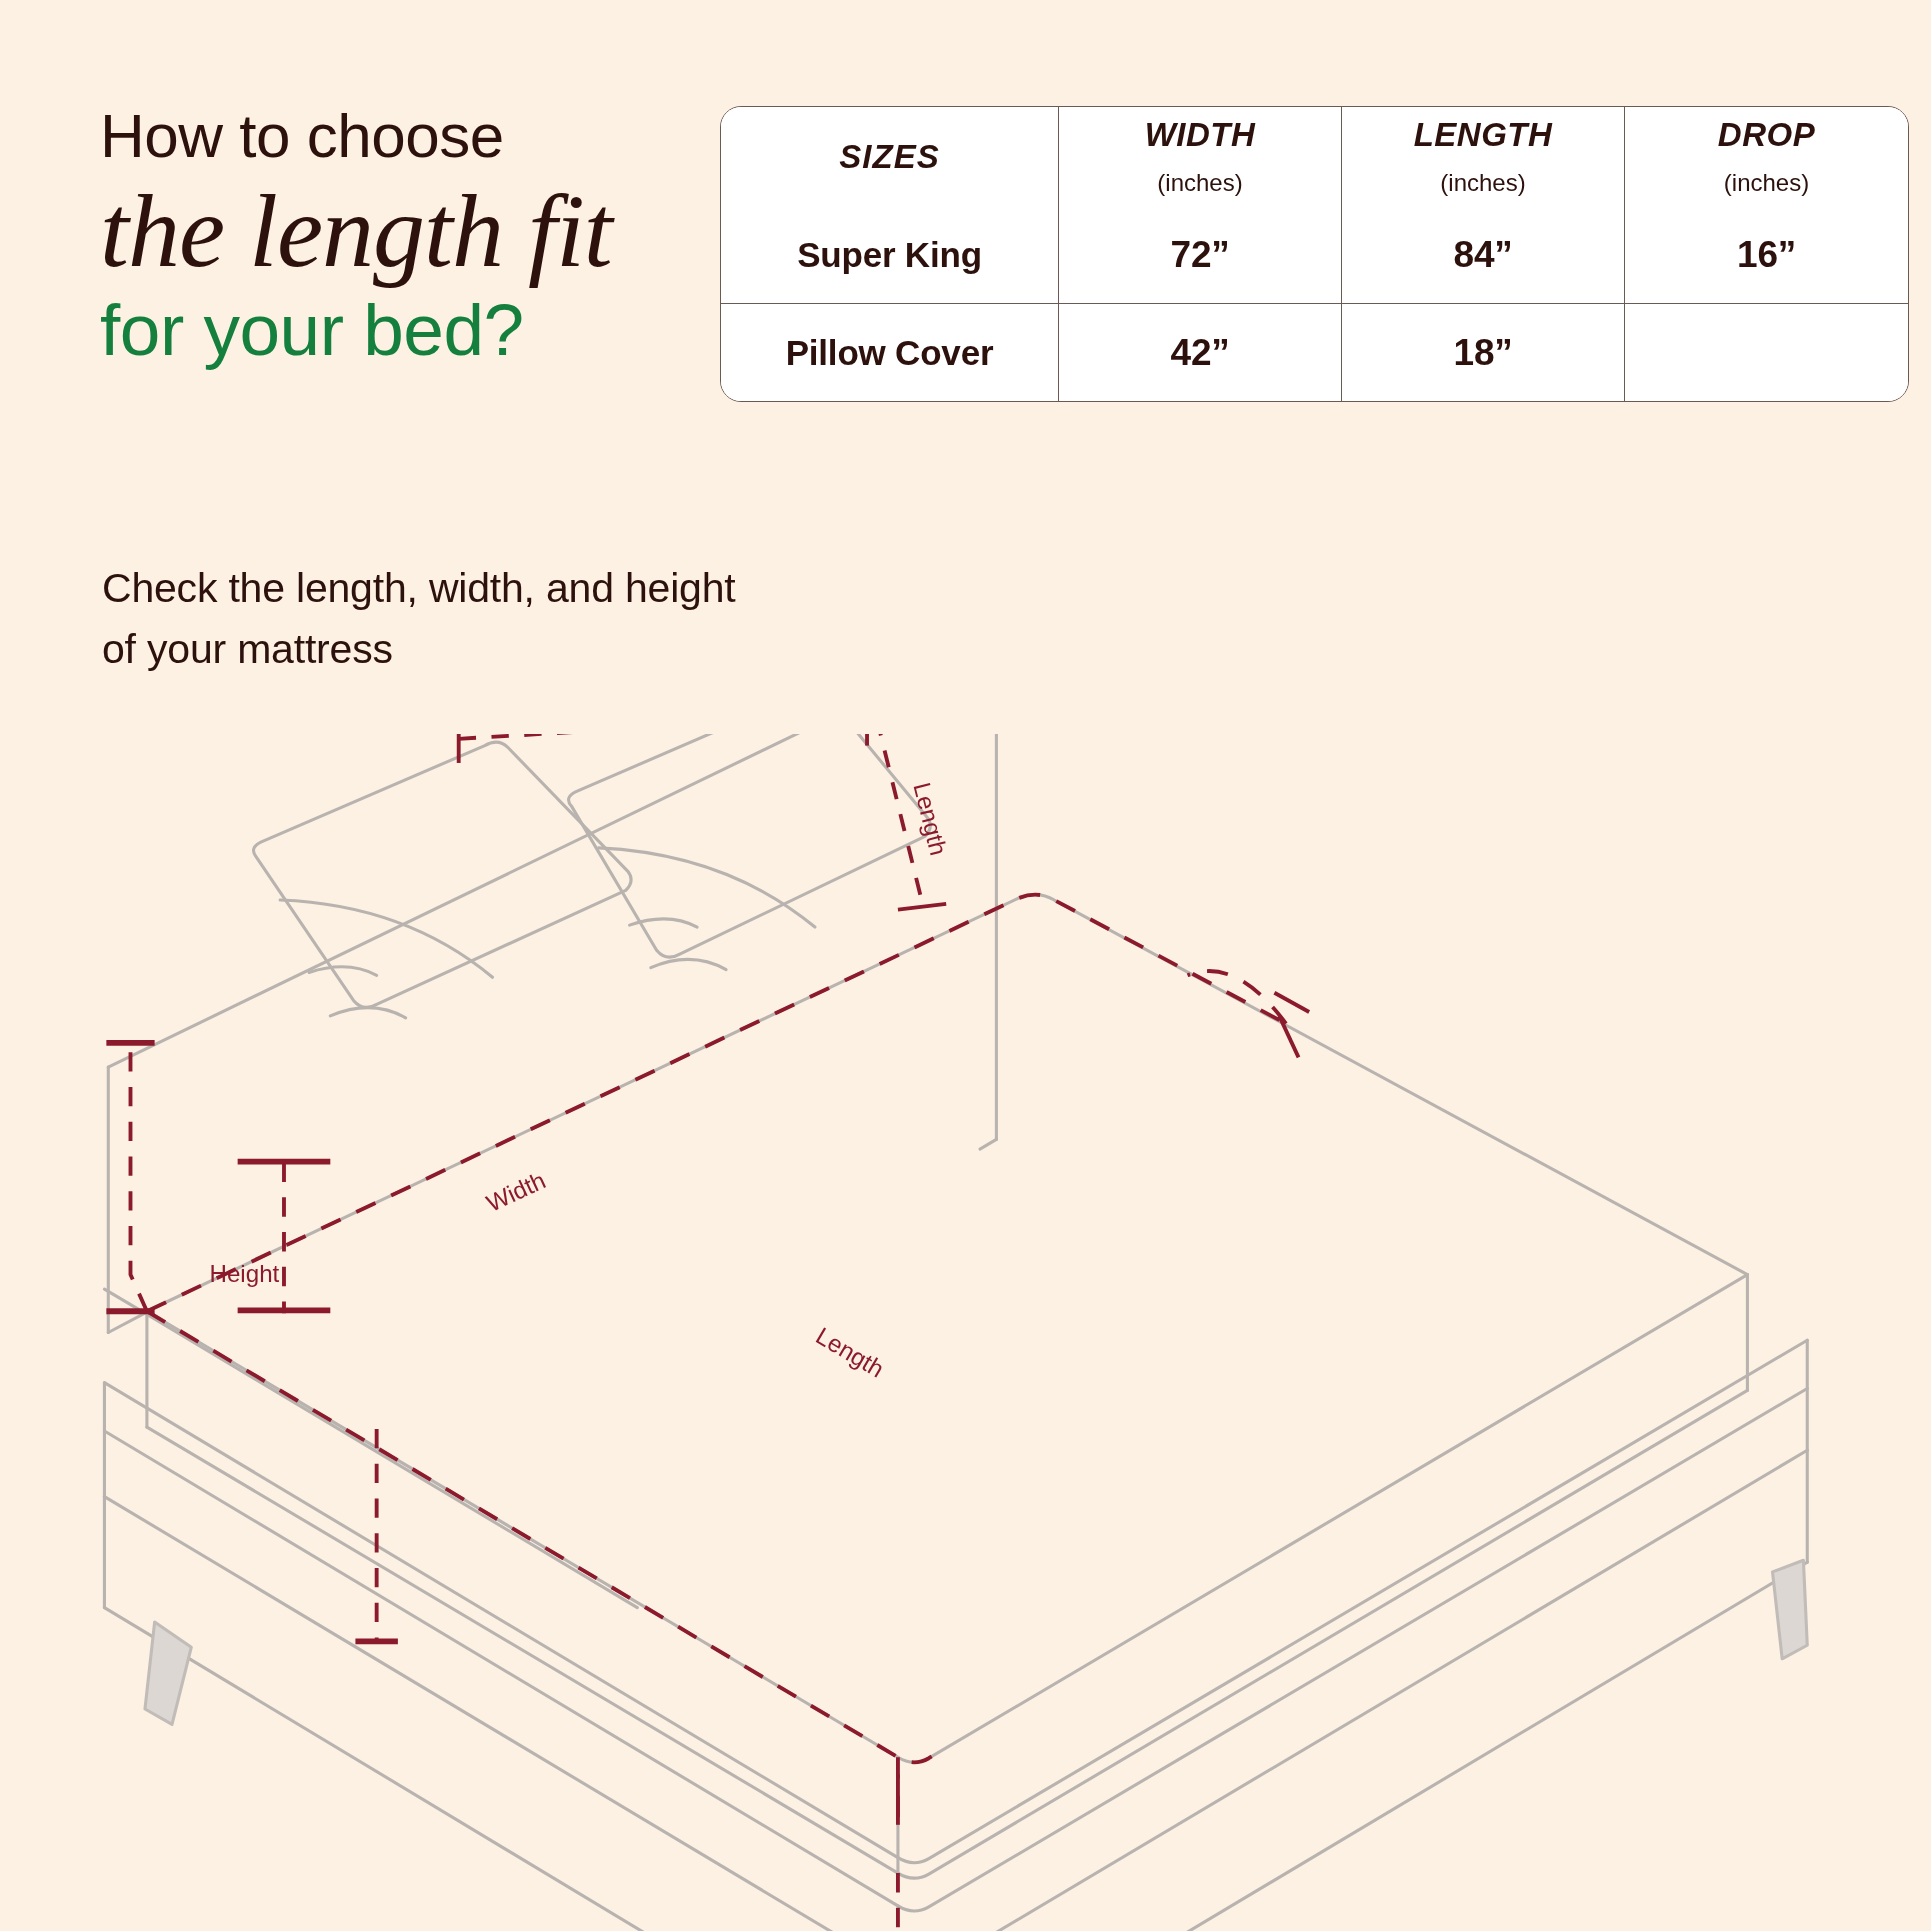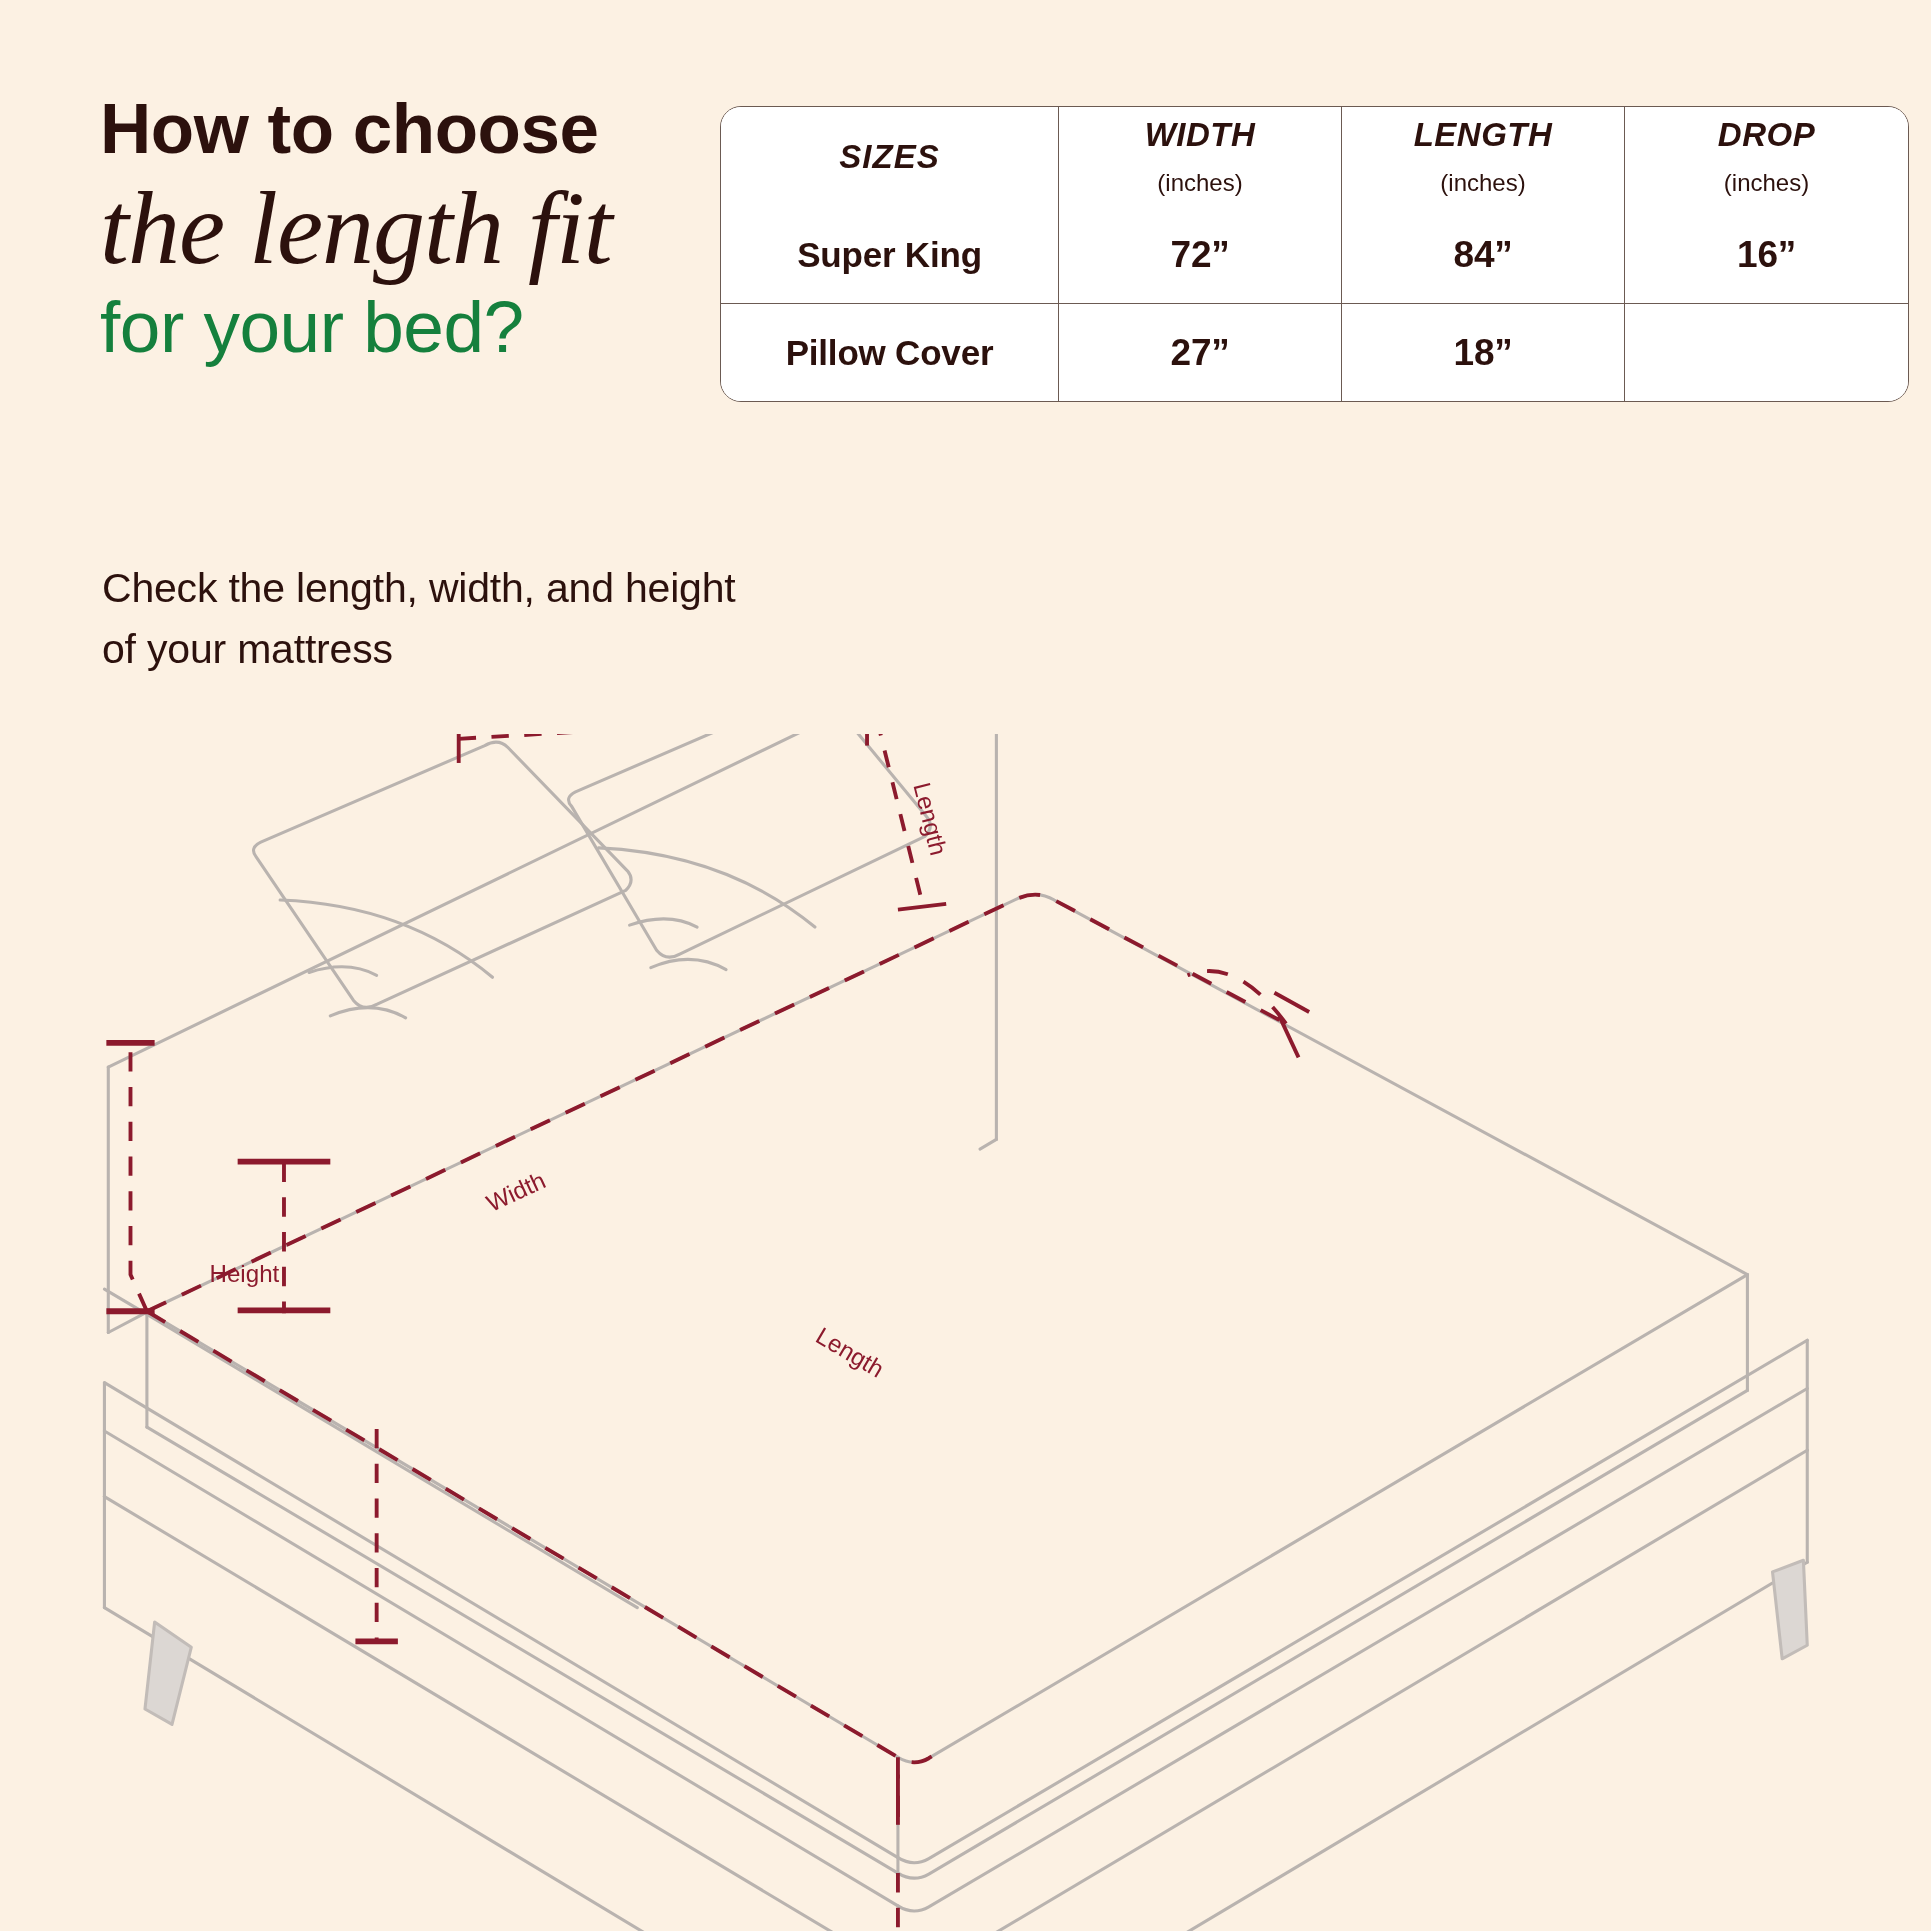--- a/index.html
+++ b/index.html
@@ -8,22 +8,22 @@
     background:#FCF1E3;
     font-family:"Liberation Sans", sans-serif;
     color:#2C110D;
     position:relative;
     overflow:hidden;
   }
 
   
   .headline { position:absolute; left:100px; top:93px; width:772px; }
   .hl-line1 {
-    font-size:71px; font-weight:700; line-height:1.0;
-    letter-spacing:-0.5px; color:#2C110D;
+    font-size:62px; font-weight:400; line-height:1.0;
+    letter-spacing:-0.5px; color:#2C110D;margin-top:12px;
   }
   .hl-line2 {
     font-family:"Liberation Serif", serif;
     font-style:italic; font-weight:400;
     font-size:104px; line-height:1.16;
     letter-spacing:-1px; color:#2C110D;
     margin-top:3.9px;
   }
   .hl-line3 {
     font-size:73px; font-weight:400; line-height:1.0;
@@ -131,21 +131,21 @@
     </thead>
     <tbody>
       <tr>
         <td class="cell-name">Super King</td>
         <td class="cell-val">72”</td>
         <td class="cell-val">84”</td>
         <td class="cell-val">16”</td>
       </tr>
       <tr>
         <td class="cell-name">Pillow Cover</td>
-        <td class="cell-val">27”</td>
+        <td class="cell-val">42”</td>
         <td class="cell-val">18”</td>
         <td class="cell-val"></td>
       </tr>
     </tbody>
   </table>
 </div>
 
 <div class="diagram">
 <svg viewBox="0 0 2000 1240" xmlns="http://www.w3.org/2000/svg">
   <g fill="none" stroke="#B9B3AF" stroke-width="3.2" stroke-linecap="round" stroke-linejoin="round">

